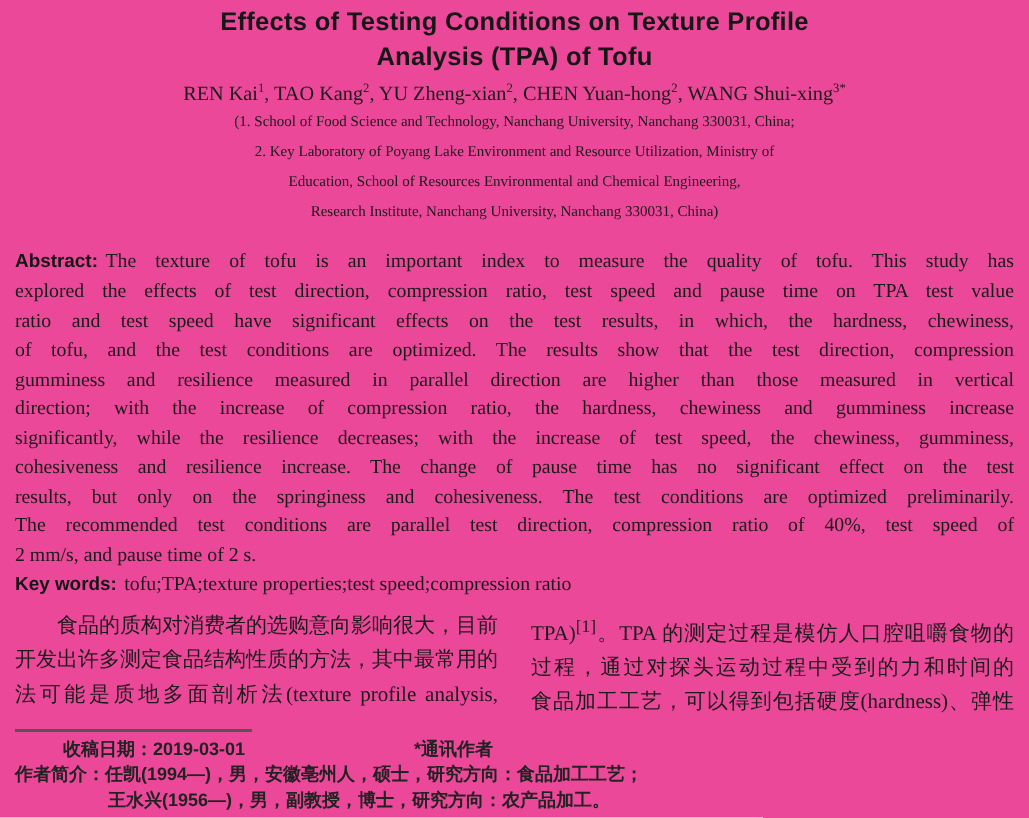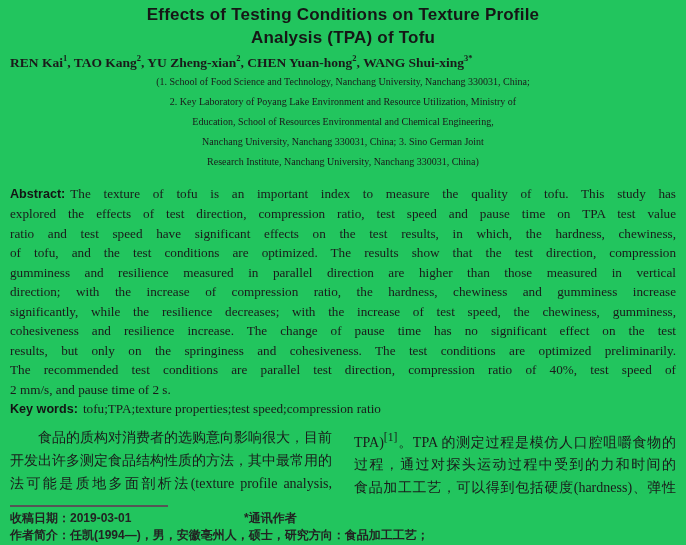--- a/index.html
+++ b/index.html
@@ -1,40 +1,40 @@
 <!DOCTYPE html>
 <html><head>
 <meta charset="utf-8">
 <style>
   html, body { margin: 0; padding: 0; background: #ffffff; }
   .page {
     position: relative;
     width: 686px; height: 545px;
     box-sizing: border-box;
     padding: 3px 10px 0 10px;
-    background: #22c55e;
+    background: #ec4899;
     color: #1a1a1a;
     overflow: hidden;
   }
   .title {
     margin: 0;
     font-family: "Liberation Sans", sans-serif;
     font-weight: 700;
     font-size: 17px;
     line-height: 23px;
     text-align: center;
     letter-spacing: 0.2px;
     color: #161616;
   }
   .authors {
     font-family: "Liberation Serif", serif;
     font-size: 13.5px;
     line-height: 19px;
+    text-align: center;
     white-space: nowrap;
-    font-weight: bold;
   }
   .authors sup, .affil sup { font-size: 8.5px; }
   .affiliations {
     font-family: "Liberation Serif", serif;
     font-size: 10px;
     line-height: 20px;
     text-align: center;
   }
   .abstract {
     margin-top: 12px;
@@ -82,41 +82,40 @@
     font-size: 12px;
     line-height: 17px;
     color: #222222;
   }
   .fn-rule {
     width: 158px;
     height: 0;
     border-top: 2px solid #555;
     margin: 6px 0 3px 0;
   }
-  .fn-row { position: relative; }
+  .fn-row { position: relative; margin-left: 32px; }
   .fn-corresponding { position: absolute; left: 234px; top: 0; }
   .bio2 { padding-left: 62px; }
 </style>
 </head>
 <body>
 
 <div class="page">
 
   <h1 class="title">
     <span>Effects of Testing Conditions on Texture Profile</span><br>
     <span>Analysis (TPA) of Tofu</span>
   </h1>
 
   <div class="authors" id="authors"><span>REN Kai</span><sup>1</sup>, <span>TAO Kang</span><sup>2</sup>, <span>YU Zheng-xian</span><sup>2</sup>, <span>CHEN Yuan-hong</span><sup>2</sup>, <span>WANG Shui-xing</span><sup>3*</sup></div>
 
   <div class="affiliations" id="affiliations">
       <div class="affil">(1. School of Food Science and Technology, Nanchang University, Nanchang 330031, China;</div>
       <div class="affil">2. Key Laboratory of Poyang Lake Environment and Resource Utilization, Ministry of</div>
       <div class="affil">Education, School of Resources Environmental and Chemical Engineering,</div>
-      <div class="affil">Nanchang University, Nanchang 330031, China; 3. Sino German Joint</div>
       <div class="affil">Research Institute, Nanchang University, Nanchang 330031, China)</div>
     </div>
 
   <div class="abstract" id="abstract">
       <div class="abs-line just"><span class="abs-label">Abstract:</span>The texture of tofu is an important index to measure the quality of tofu.  This study has</div>
       <div class="abs-line just">explored the effects of test direction, compression ratio, test speed and pause time on TPA test value</div>
       <div class="abs-line just">ratio and test speed have significant effects on the test results, in which, the hardness, chewiness,</div>
       <div class="abs-line just">of tofu, and the test conditions are optimized.  The results show that the test direction, compression</div>
       <div class="abs-line just">gumminess and resilience measured in parallel direction are higher than those measured in vertical</div>
       <div class="abs-line just">direction; with the increase of compression ratio, the hardness, chewiness and gumminess increase</div>

